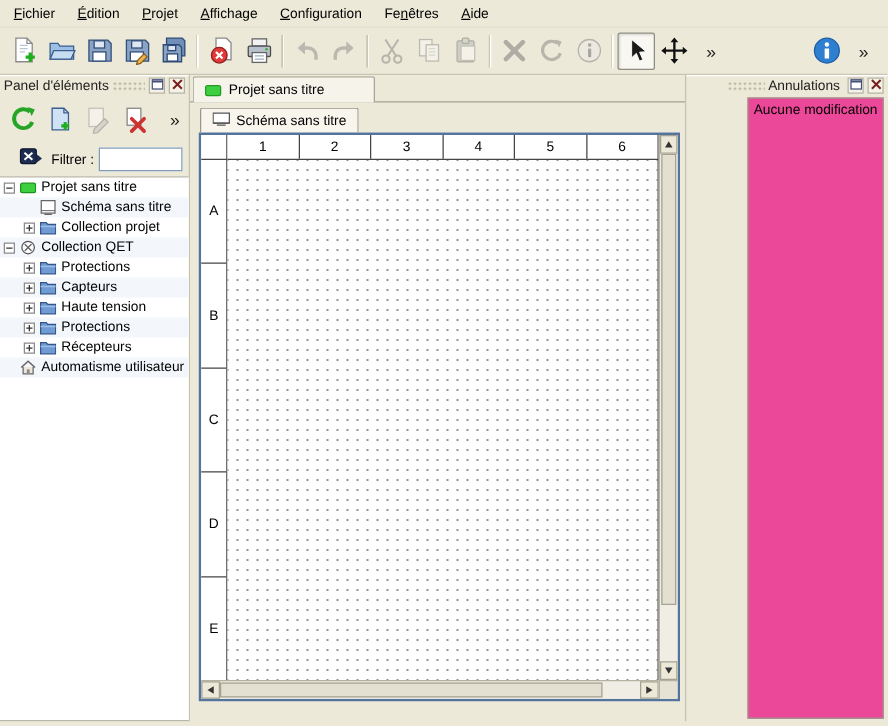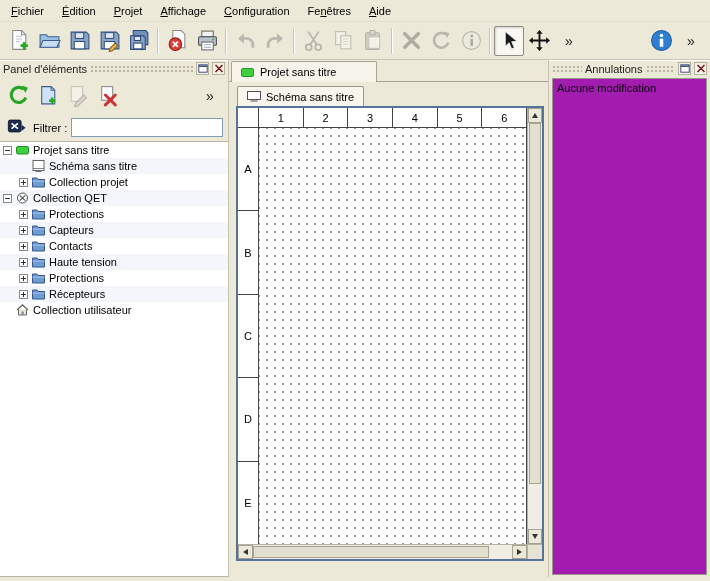--- a/index.html
+++ b/index.html
@@ -19,29 +19,29 @@
   .tb-btn.disabled svg{filter:grayscale(1) opacity(.4);}
   .tb-btn.active{border:1px solid #8f8d82;background:#f8f7f2;box-shadow:inset 1px 1px 2px rgba(0,0,0,.15);}
   .tb-sep{width:2px;height:26px;margin:0 3px;background:linear-gradient(to right,#c9c6b6 50%,#ffffff 50%);flex:0 0 auto;}
   .tb-spacer{flex:1;}
   .chevron{font-size:14px;color:#222;line-height:1;}
 
   
   .main{flex:1;display:flex;min-height:0;padding-bottom:4px;}
 
   
-  .left-dock{width:229px;display:flex;flex-direction:column;border-right:1px solid #c5c2b2;min-height:0;}
+  .left-dock{width:152px;display:flex;flex-direction:column;border-right:1px solid #c5c2b2;min-height:0;}
   .dock-title{height:17px;display:flex;align-items:center;padding:0 3px;gap:3px;font-size:11px;color:#222;}
   .grip{flex:1;height:8px;background-image:radial-gradient(#b8b5a2 35%,transparent 40%);background-size:4px 4px;}
   .grip.fixed{flex:0 0 30px;}
   .dock-btn{width:13px;height:13px;border:1px solid #b5b2a2;background:#f4f2e6;display:flex;align-items:center;justify-content:center;flex:0 0 13px;}
   .dock-btn svg{width:10px;height:9px;}
   .panel-tools{height:37px;display:flex;align-items:center;gap:2px;padding:2px 4px;}
   .panel-tools .tb-btn{width:28px;height:28px;}
-  .filter-row{height:27px;display:flex;align-items:center;gap:4px;padding:0 5px;}
+  .filter-row{height:27px;display:flex;align-items:center;gap:4px;padding:0 5px;margin-left:8px;}
   .filter-row .tb-btn{width:24px;height:24px;}
   .filter-row .tb-btn svg{width:20px;height:20px;}
   .filter-label{font-size:11px;}
   .filter-input{flex:1;height:19px;border:1px solid #7f9db9;background:#fff;font-size:11px;padding:0 3px;min-width:0;font-family:"Liberation Sans",sans-serif;}
   .tree{flex:1;background:#fff;border:1px solid #b9b6a6;border-left:none;border-right:none;overflow:hidden;font-size:11px;}
   .tree-row{height:16px;display:flex;align-items:center;white-space:nowrap;}
   .tree-row:nth-child(even){background:#f3f6fb;}
   .lvl0{padding-left:3px;} .lvl1{padding-left:19px;}
   .expander{width:9px;height:9px;border:1px solid #8a8a8a;background:#fff;position:relative;margin-right:4px;flex:0 0 9px;}
   .expander:before{content:"";position:absolute;left:1px;right:1px;top:3px;height:1px;background:#333;}
@@ -76,22 +76,22 @@
   .vtrack{flex:1;position:relative;}
   .vthumb{position:absolute;left:1px;right:1px;top:0;height:89%;background:#e3e0d2;border:1px solid #a5a293;}
   .htrack{flex:1;position:relative;}
   .hthumb{position:absolute;top:1px;bottom:1px;left:0;width:91%;background:#e3e0d2;border:1px solid #a5a293;}
   .arr-up{width:0;height:0;border-left:3.5px solid transparent;border-right:3.5px solid transparent;border-bottom:5px solid #333;}
   .arr-down{width:0;height:0;border-left:3.5px solid transparent;border-right:3.5px solid transparent;border-top:5px solid #333;}
   .arr-left{width:0;height:0;border-top:3.5px solid transparent;border-bottom:3.5px solid transparent;border-right:5px solid #333;}
   .arr-right{width:0;height:0;border-top:3.5px solid transparent;border-bottom:3.5px solid transparent;border-left:5px solid #333;}
 
   
-  .right-dock{width:162px;display:flex;flex-direction:column;border-left:1px solid #c5c2b2;min-height:0;}
-  .undo-list{flex:1;margin:1px 3px 2px 3px;background:#a21caf;border:1px solid #9a978a;font-size:11px;padding:3px 4px;overflow:hidden;}
+  .right-dock{width:162px;display:flex;flex-direction:column;border-left:1px solid #c5c2b2;min-height:0;align-items:flex-end;}
+  .undo-list{flex:1;margin:1px 3px 2px 3px;background:#ec4899;border:1px solid #9a978a;font-size:11px;padding:3px 4px;overflow:hidden;}
 </style>
 </head>
 <body>
 
 <div class="window">
 
   <div class="menubar">
       <div class="menu-item"><u>F</u>ichier</div>
       <div class="menu-item"><u>É</u>dition</div>
       <div class="menu-item"><u>P</u>rojet</div>
@@ -360,30 +360,20 @@
             <span class="tree-label">Capteurs</span>
           </div>
           <div class="tree-row lvl1">
             <span class="expander plus"></span>
             <span class="tree-icon">
               <svg viewBox="0 0 13 12">
                 <path d="M0.5 2h4.5l1.2 1.5h6.3V11H0.5z" fill="#6f9bd2" stroke="#33568a"></path>
                 <path d="M0.5 5.2h12" stroke="#9cbde4" stroke-width="1.2"></path>
               </svg>
             </span>
-            <span class="tree-label">Contacts</span>
-          </div>
-          <div class="tree-row lvl1">
-            <span class="expander plus"></span>
-            <span class="tree-icon">
-              <svg viewBox="0 0 13 12">
-                <path d="M0.5 2h4.5l1.2 1.5h6.3V11H0.5z" fill="#6f9bd2" stroke="#33568a"></path>
-                <path d="M0.5 5.2h12" stroke="#9cbde4" stroke-width="1.2"></path>
-              </svg>
-            </span>
             <span class="tree-label">Haute tension</span>
           </div>
           <div class="tree-row lvl1">
             <span class="expander plus"></span>
             <span class="tree-icon">
               <svg viewBox="0 0 13 12">
                 <path d="M0.5 2h4.5l1.2 1.5h6.3V11H0.5z" fill="#6f9bd2" stroke="#33568a"></path>
                 <path d="M0.5 5.2h12" stroke="#9cbde4" stroke-width="1.2"></path>
               </svg>
             </span>
@@ -401,21 +391,21 @@
           </div>
           <div class="tree-row lvl0">
             <span class="exp-spacer"></span>
             <span class="tree-icon">
               <svg viewBox="0 0 13 12">
                 <path d="M1 6L6.5 1 12 6" fill="none" stroke="#666" stroke-width="1.3"></path>
                 <path d="M2.5 5.5V11h8V5.5" fill="#ece6d8" stroke="#666"></path>
                 <rect x="5.5" y="7.5" width="2.2" height="3.5" fill="#8a8a8a"></rect>
               </svg>
             </span>
-            <span class="tree-label">Collection utilisateur</span>
+            <span class="tree-label">Automatisme utilisateur</span>
           </div>
         </div>
     </div>
 
     <div class="center">
       <div class="proj-tabbar">
         <div class="proj-tab">
           <span class="proj-tab-icon"></span>
           <span>Projet sans titre</span>
         </div>

